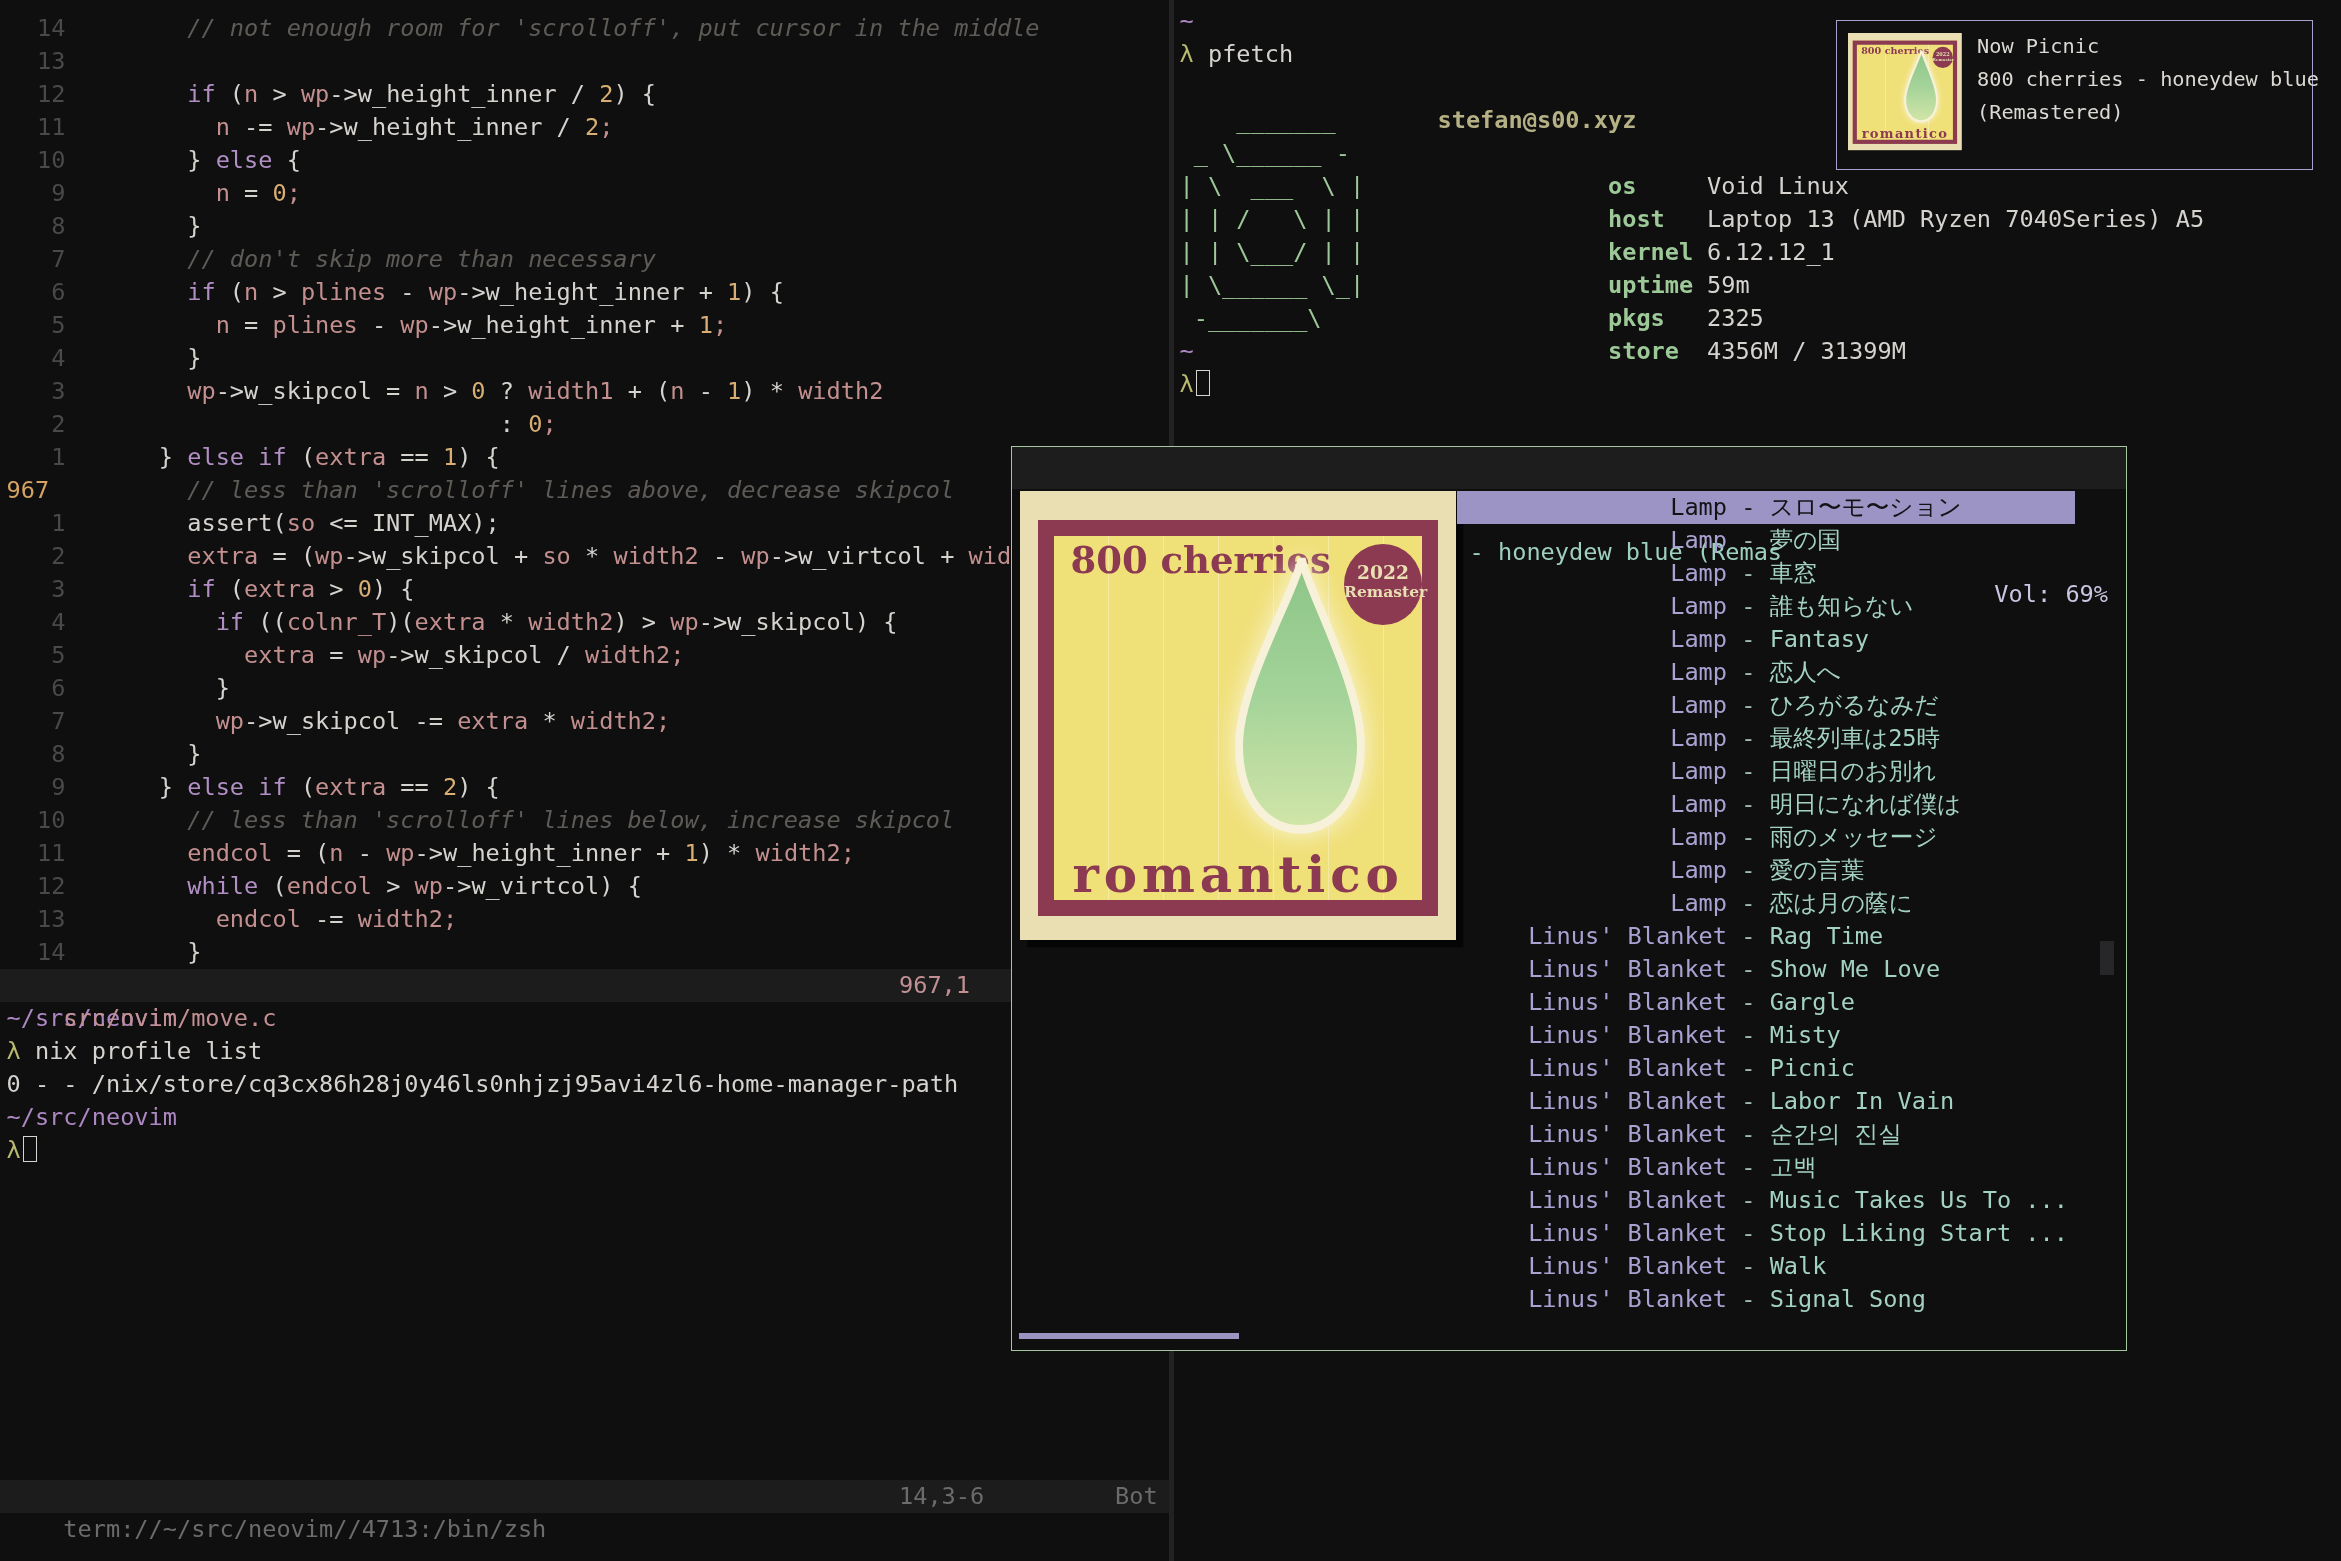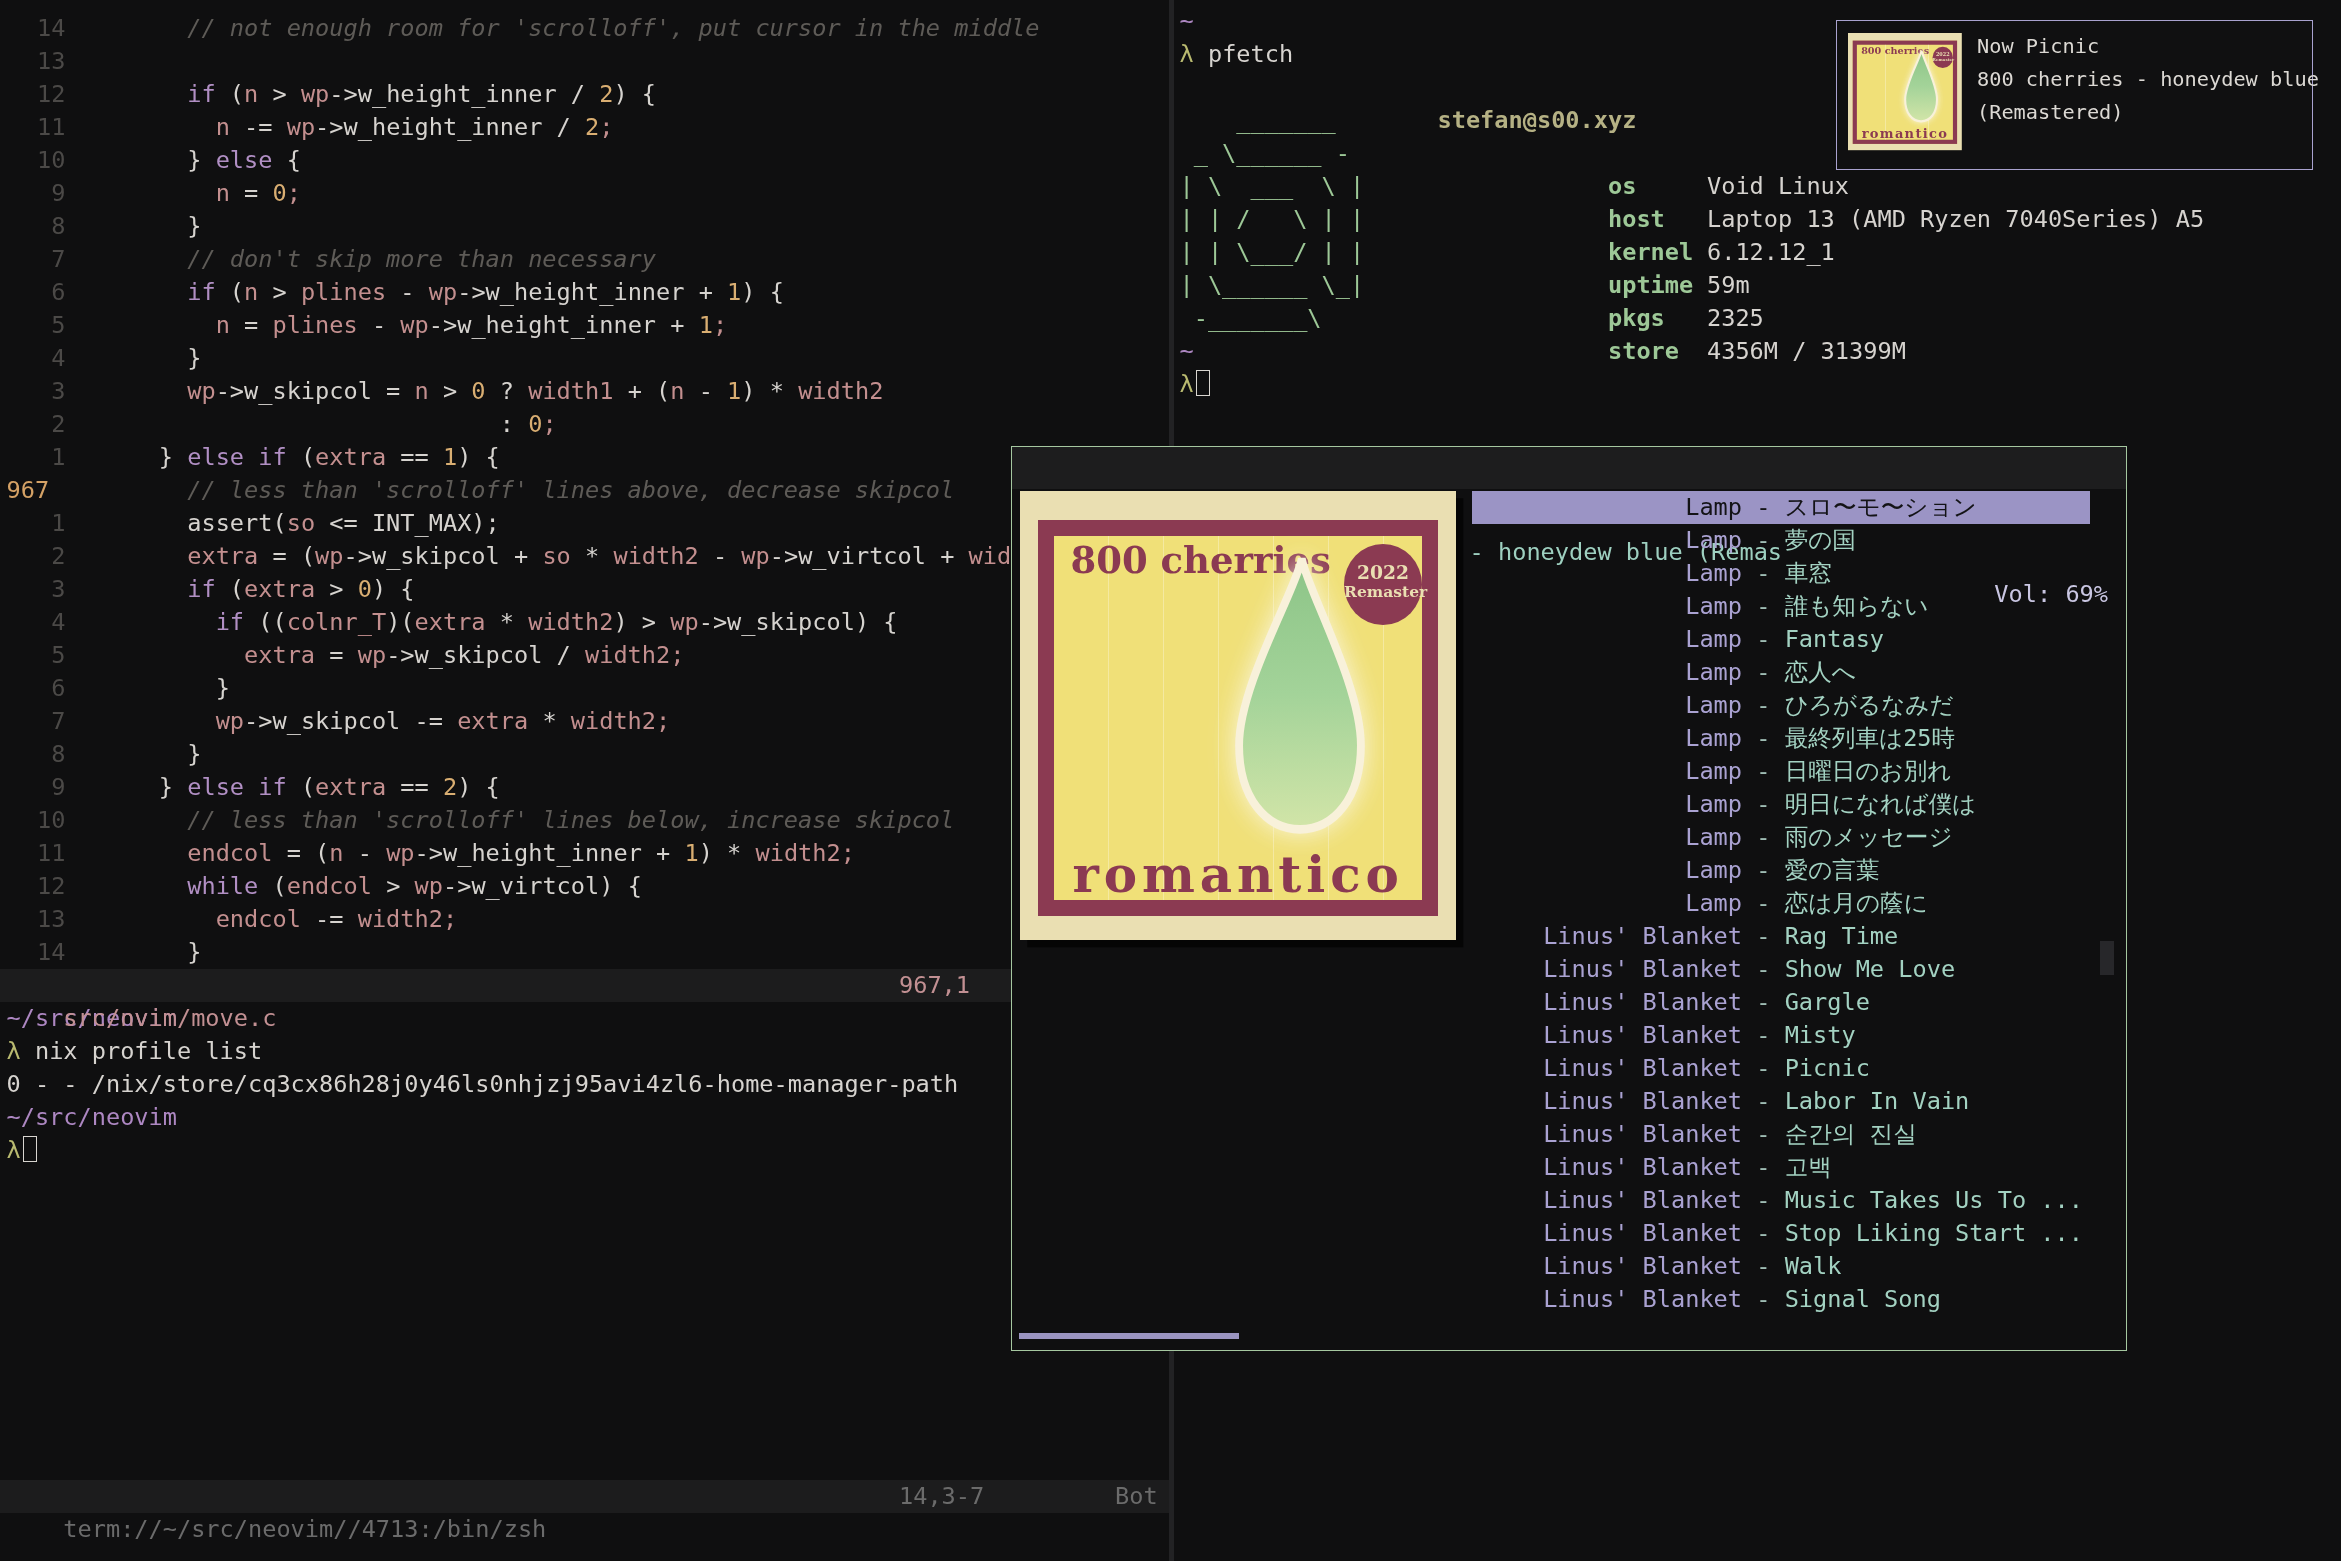--- a/index.html
+++ b/index.html
@@ -72,21 +72,21 @@
   #player{position:absolute;left:1011px;top:446px;width:1116px;height:905px;box-sizing:border-box;
           border:1.6px solid #a5c7a0;background:#0f0f10;z-index:10;}
   #player-header{position:absolute;left:0;right:0;top:0;height:42px;background:#1d1d1e;
                  line-height:42px;white-space:pre;}
   #player-state{position:absolute;left:9.8px;color:#a9a2ce;}
   #player-title{position:absolute;left:50%;transform:translateX(-50%);}
   .pt-artist{color:#b5b184;}
   .pt-song{color:#9ed0c0;}
   #player-vol{position:absolute;right:18px;color:#c9c6e2;}
   #player-art{position:absolute;left:8.1px;top:44px;box-shadow:7.3px 7.3px 0 #050505;}
-  #playlist{position:absolute;left:460px;top:44px;width:618px;}
+  #playlist{position:absolute;left:445px;top:44px;width:618px;}
   .pl-row{display:flex;height:33px;line-height:33px;white-space:pre;}
   .pl-artist{width:270px;flex:0 0 270px;text-align:right;color:#aaa2d2;}
   .pl-dash{color:#9fbdb4;}
   .pl-title{color:#a3d2c2;}
   .pl-row.selected{background:#9b94c5;}
   .pl-row.selected .pl-artist,.pl-row.selected .pl-dash,.pl-row.selected .pl-title{color:#131316;}
   #player-scrollbar{position:absolute;left:1088px;top:494px;width:14px;height:34px;background:#27272a;}
   #player-progress{position:absolute;left:6.5px;top:886px;width:220px;height:5.7px;background:#9a94c0;}
 
   
@@ -153,21 +153,21 @@
     <div class="line"><span class="sh-prompt">λ</span><span class="sh-out"> <span>nix profile list</span></span></div>
     <div class="line"><span class="sh-out">0 - - /nix/store/cq3cx86h28j0y46ls0nhjzj95avi4zl6-home-manager-path</span></div>
     <div class="line"><span class="sh-path">~/src/neovim</span></div>
     <div class="line"><span class="sh-prompt">λ</span><span class="cursor-hollow"></span></div>
   </div>
 
   <div id="left-spacer"></div>
 
   <div class="statusline dim">
     <span class="sl-file">term://~/src/neovim//4713:/bin/zsh</span>
-    <span class="sl-ruler">14,3-7</span>
+    <span class="sl-ruler">14,3-6</span>
     <span class="sl-scroll">Bot</span>
   </div>
   <div id="cmdline"></div>
 </div>
 
 <div id="pane-divider"></div>
 
 <div id="right-pane">
   <div class="line pad"><span class="sh-path">~</span></div>
   <div class="line pad"><span class="sh-prompt">λ</span><span class="sh-out"> <span>pfetch</span></span></div>

